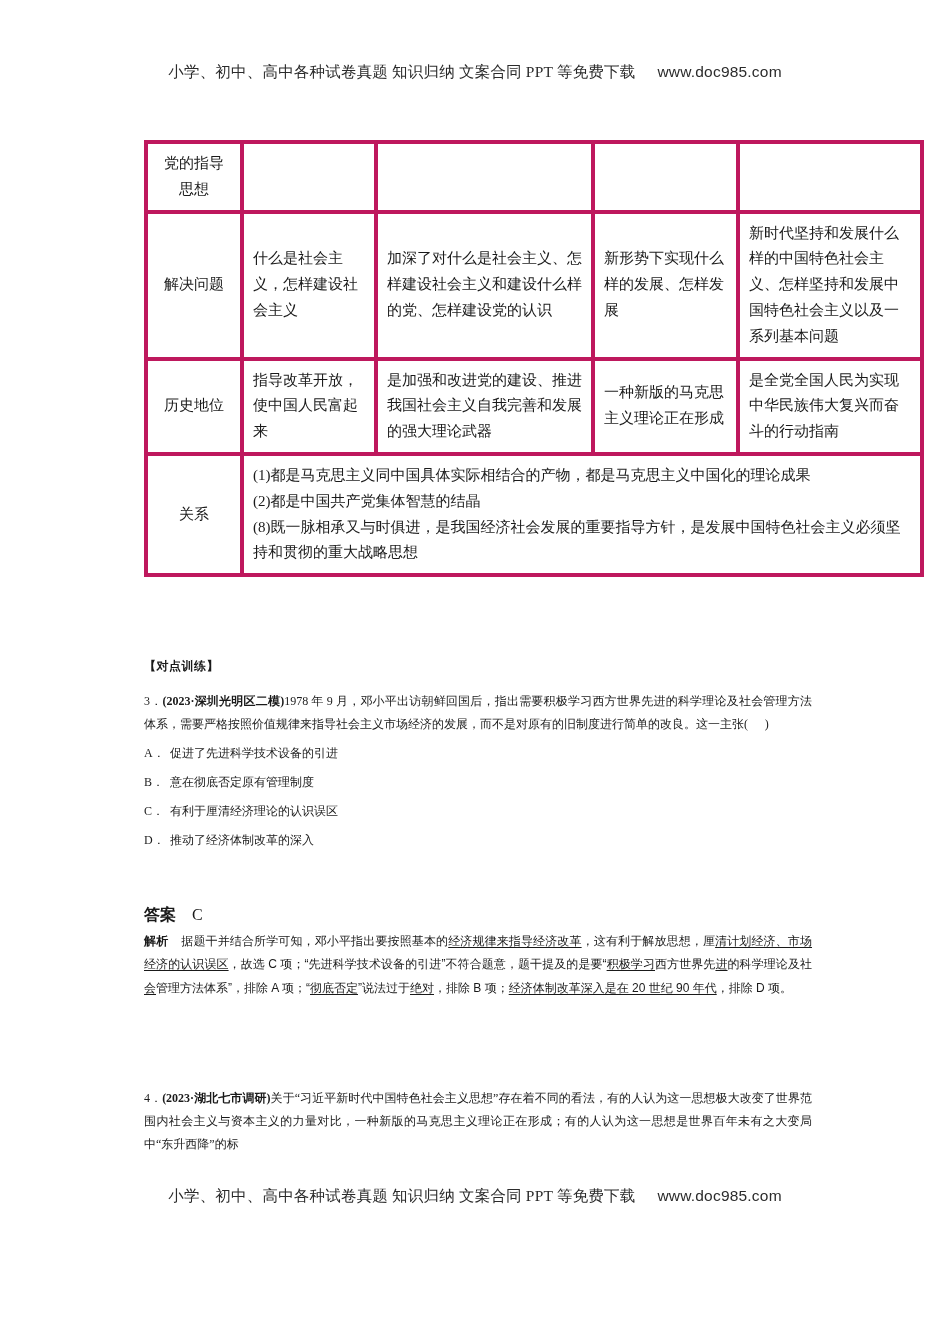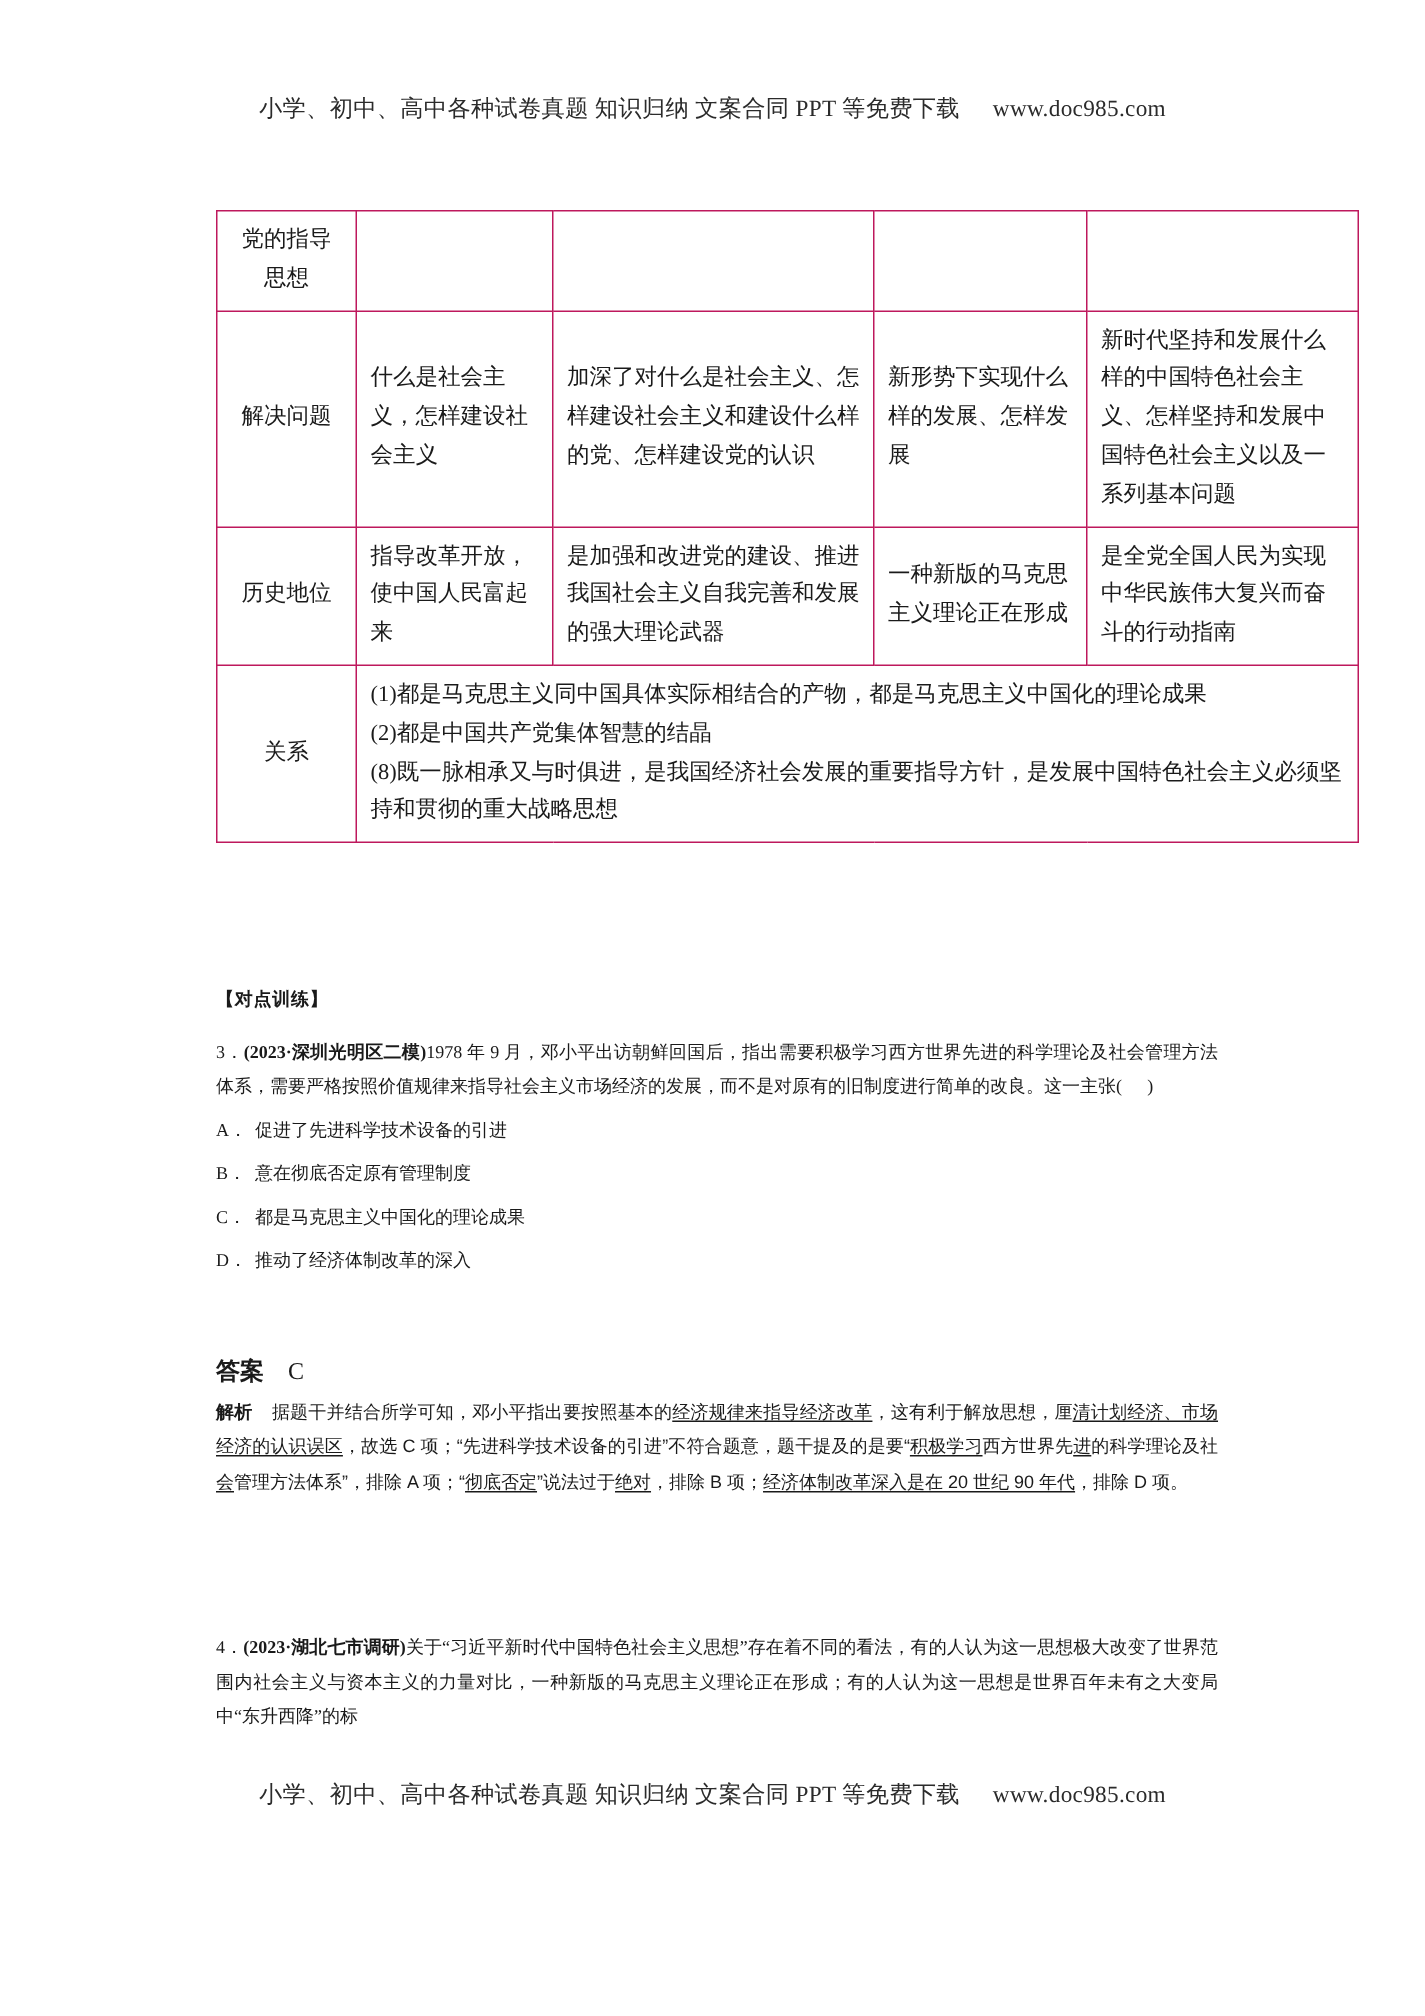--- a/index.html
+++ b/index.html
@@ -38,36 +38,36 @@
     position: absolute;
     top: 1186px;
     left: 0;
     width: 950px;
     text-align: center;
     font-size: 15.5px;
     color: #2b2b2b;
     letter-spacing: 0.2px;
     white-space: nowrap;
   }
-  .rh-url { font-family: Liberation Serif, serif; }
+  .rh-url { font-family: Liberation Sans, sans-serif; }
   .rh-gap { display: inline-block; width: 22px; }
 
   
   table.cmp {
     position: absolute;
     left: 144px;
     top: 140px;
     width: 666px;
     border-collapse: collapse;
     table-layout: fixed;
     font-size: 15px;
     line-height: 1.72;
   }
   table.cmp td {
-    border: 1px solid #be185d;
+    border: 4px solid #be185d;
     vertical-align: middle;
     padding: 7px 9px;
     word-break: break-all;
   }
   td.rowlabel {
     text-align: center;
     width: 74px;
     padding-left: 4px;
     padding-right: 4px;
   }
@@ -181,21 +181,21 @@
       </tr>
     </tbody>
   </table>
 
   <div class="sect-title">【对点训练】</div>
 
   <div class="qblock" id="q3">
     <div class="qstem"><span class="qnum">3．</span><span class="src">(2023·深圳光明区二模)</span><span>1978 年 9 月，邓小平出访朝鲜回国后，指出需要积极学习西方世界先进的科学理论及社会管理方法体系，需要严格按照价值规律来指导社会主义市场经济的发展，而不是对原有的旧制度进行简单的改良。这一主张(</span><span class="blank-paren">&nbsp;&nbsp;&nbsp;&nbsp;</span><span>)</span></div>
     <div class="opt"><span class="opt-letter">A．</span><span>促进了先进科学技术设备的引进</span></div>
     <div class="opt"><span class="opt-letter">B．</span><span>意在彻底否定原有管理制度</span></div>
-    <div class="opt"><span class="opt-letter">C．</span><span>都是马克思主义中国化的理论成果</span></div>
+    <div class="opt"><span class="opt-letter">C．</span><span>有利于厘清经济理论的认识误区</span></div>
     <div class="opt"><span class="opt-letter">D．</span><span>推动了经济体制改革的深入</span></div>
   </div>
 
   <div class="ansrow">
     <span class="lbl">答案</span><span>C</span>
   </div>
 
   <div class="explain">
     <span class="lbl">解析</span><span id="analysis-body"><span>据题干并结合所学可知，邓小平指出要按照基本的</span><span class="u">经济规律来指导经济改革</span><span>，这有利于解放思想，厘</span><span class="u">清计划经济、市场经济的认识误区</span><span>，故选 C 项；“先进科学技术设备的引进”不符合题意，题干提及的是要“</span><span class="u">积极学习</span><span>西方世界先</span><span class="u">进</span><span>的科学理论及社</span><span class="u">会</span><span>管理方法体系”，排除 A 项；“</span><span class="u">彻底否定</span><span>”说法过于</span><span class="u">绝对</span><span>，排除 B 项；</span><span class="u">经济体制改革深入是在 20 世纪 90 年代</span><span>，排除 D 项。</span></span>
   </div>

